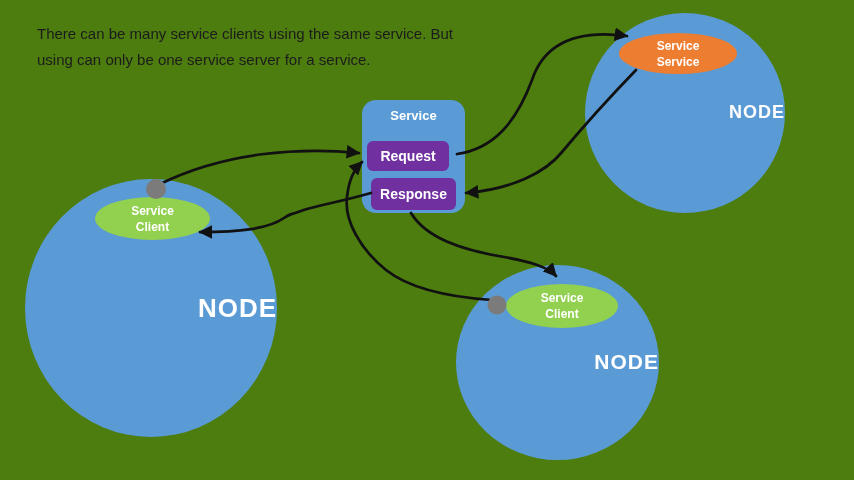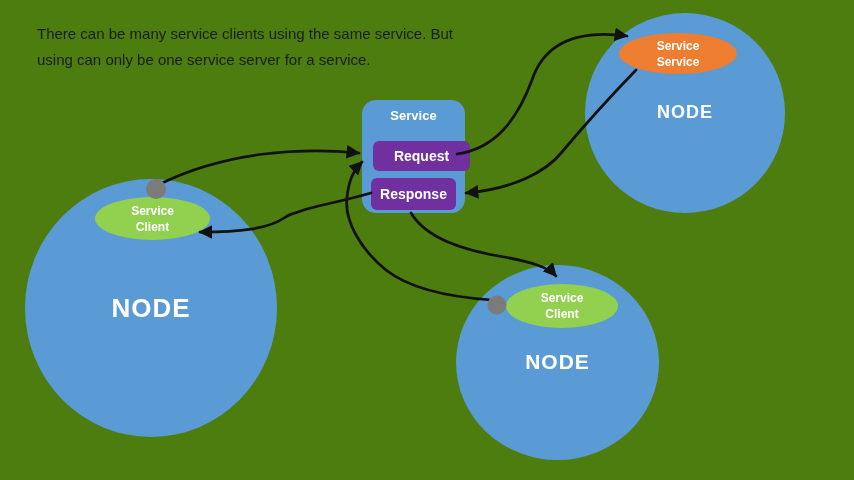--- a/index.html
+++ b/index.html
@@ -18,21 +18,21 @@
     font-size: 15px; line-height: 26px;
     color: #1c1c1c;
   }
 
   .node-circle {
     background: #5B9BD5;
     border-radius: 50%;
   }
   .node-label {
     width: 100%;
-    text-align: center;
+    text-align: right;
     color: #ffffff;
     font-weight: bold;
     letter-spacing: 1px;
   }
   .attachment-ellipse {
     border-radius: 50%;
     display: flex;
     flex-direction: column;
     align-items: center;
     justify-content: center;
@@ -54,21 +54,21 @@
     top: 8px; width: 100%;
     text-align: center;
     color: #ffffff; font-weight: bold; font-size: 13px;
   }
   .action-box {
     background: #7030A0;
     border-radius: 6px;
     display: flex; align-items: center; justify-content: center;
     color: #ffffff; font-weight: bold; font-size: 14px;
   }
-  #request-box  { left: 11px; top: 41px; width: 97px; height: 30px; }
+  #request-box  { left: 5px; top: 41px; width: 82px; height: 30px; }
   #response-box { left: 9px;  top: 78px; width: 85px; height: 32px; justify-content: center; }
 
   #left-node   { left: 25px;  top: 179px; width: 252px; height: 258px; }
   #right-node  { left: 585px; top: 13px;  width: 200px; height: 200px; }
   #bottom-node { left: 456px; top: 265px; width: 203px; height: 195px; }
 
   #left-node .node-label   { top: 114px; font-size: 26px; }
   #right-node .node-label  { top: 89px;  font-size: 18px; }
   #bottom-node .node-label { top: 85px;  font-size: 21px; }
 

